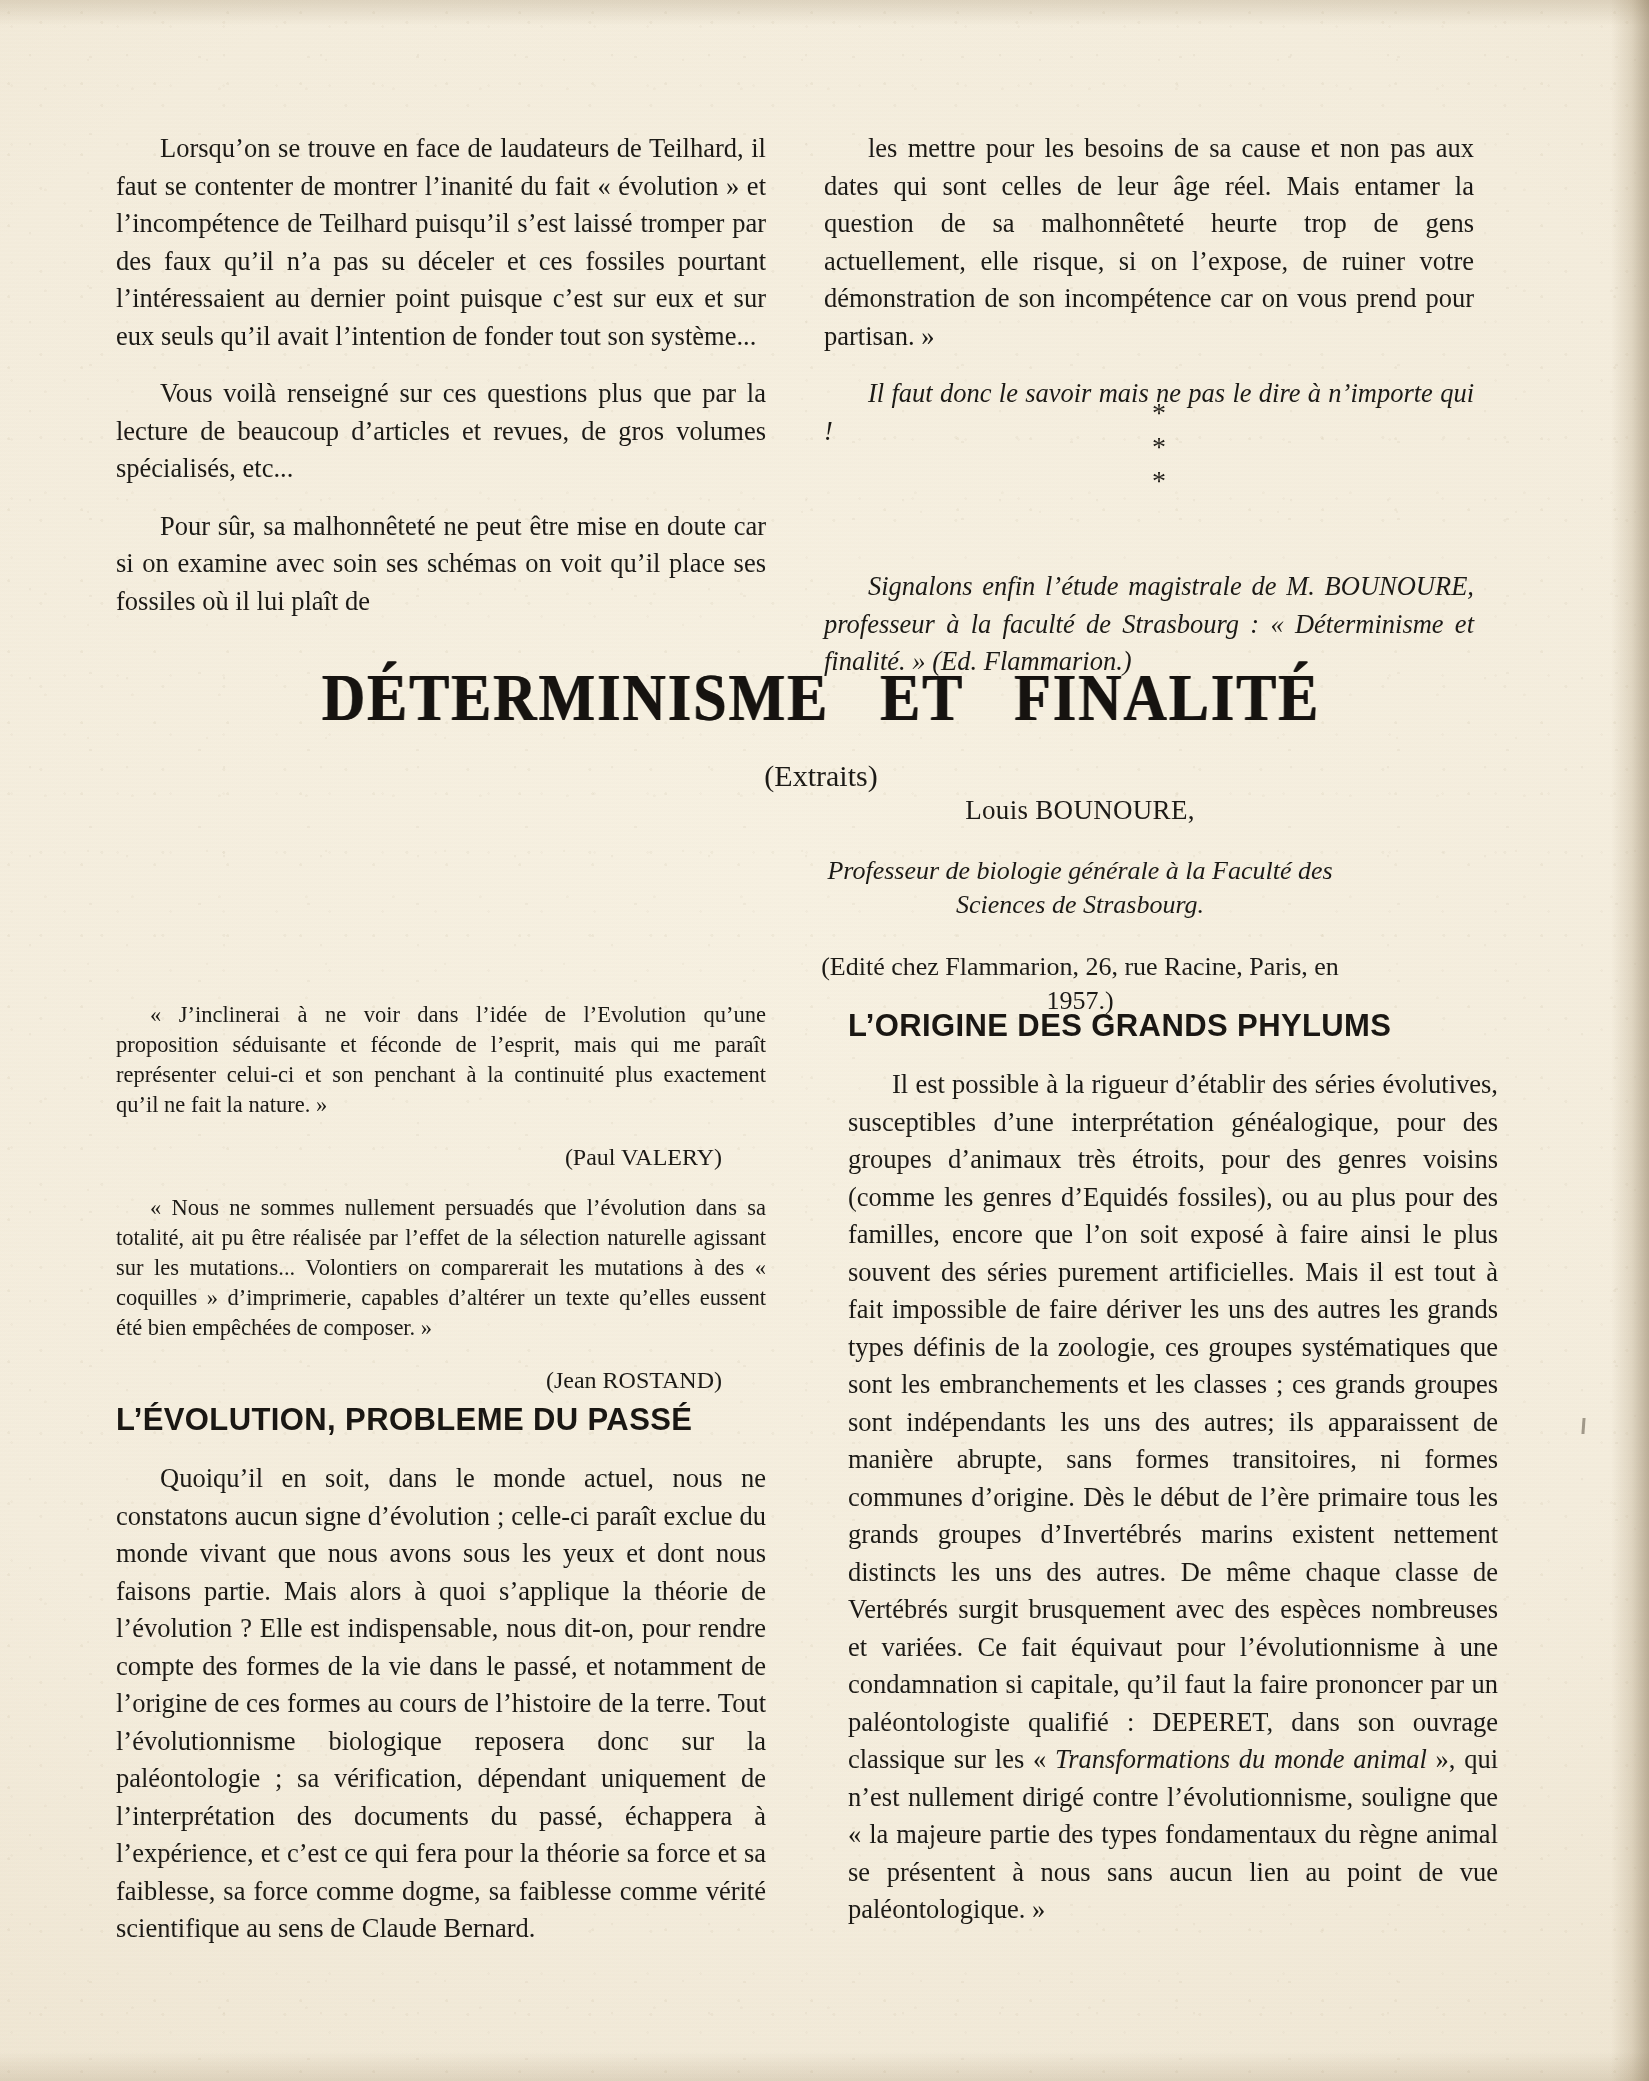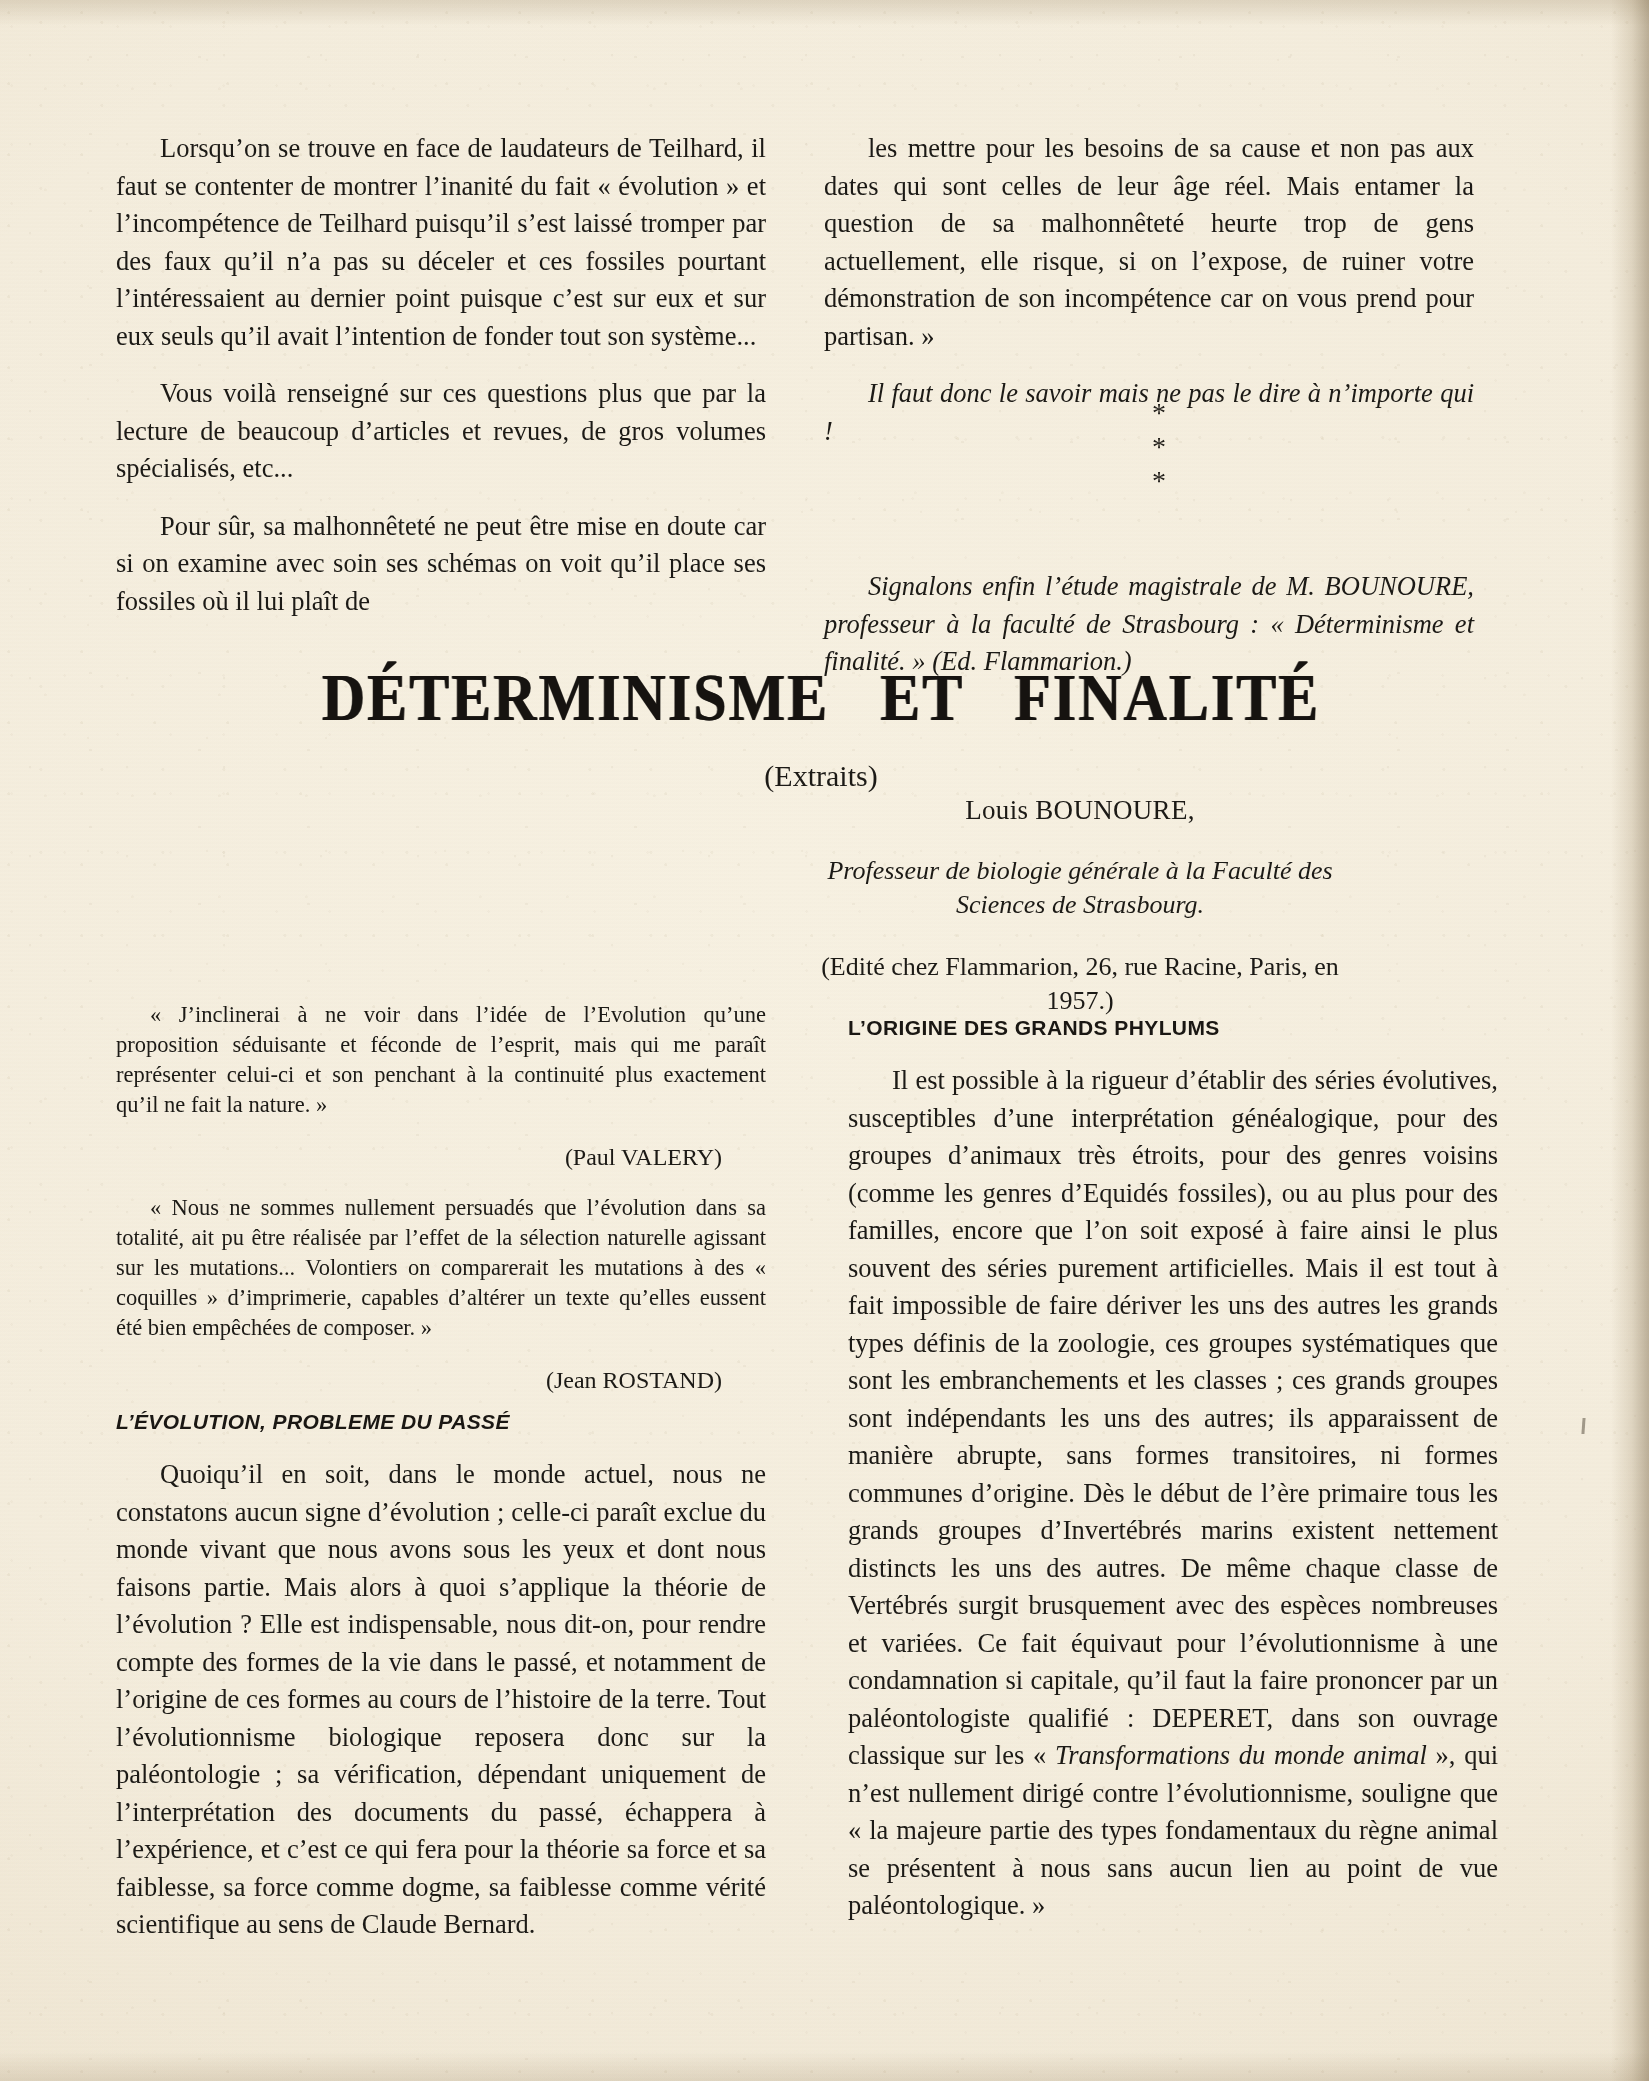--- a/index.html
+++ b/index.html
@@ -194,26 +194,26 @@
     margin-top: 24px;
     text-align: right;
     font-size: 24px;
     padding-right: 44px;
   }
   .gap-after-attrib { height: 22px; }
 
   h2.section-head {
     font-family: "Liberation Sans", sans-serif;
     font-weight: bold;
-    font-size: 21px;
+    font-size: 31px;
     letter-spacing: .4px;
-    margin: 16px 0 22px 0;
+    margin: 8px 0 22px 0;
     color: #1a1713;
   }
-  .sec-left { margin-top: 40px; font-style: italic; }
+  .sec-left { margin-top: 40px; }
   .stray-mark {
     position: absolute;
     right: 64px;
     top: 1418px;
     width: 3px;
     height: 16px;
     background: rgba(60,50,35,.45);
     transform: rotate(4deg);
   }
 </style>

